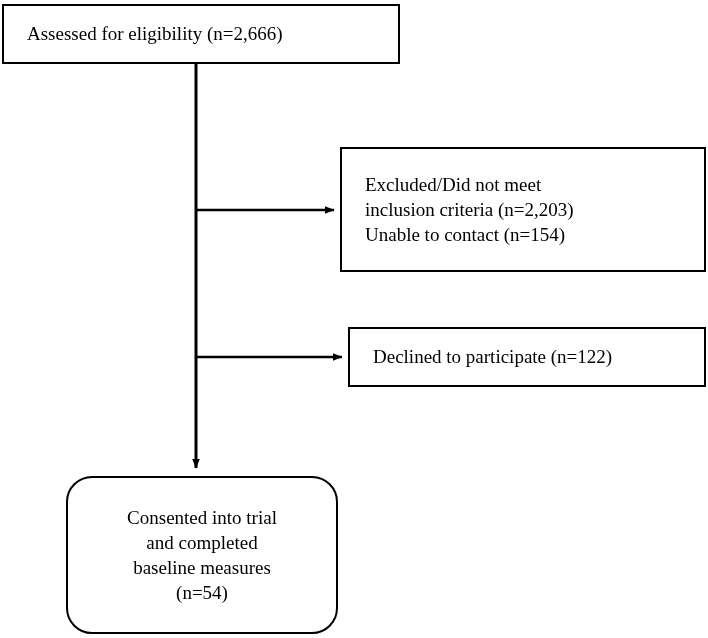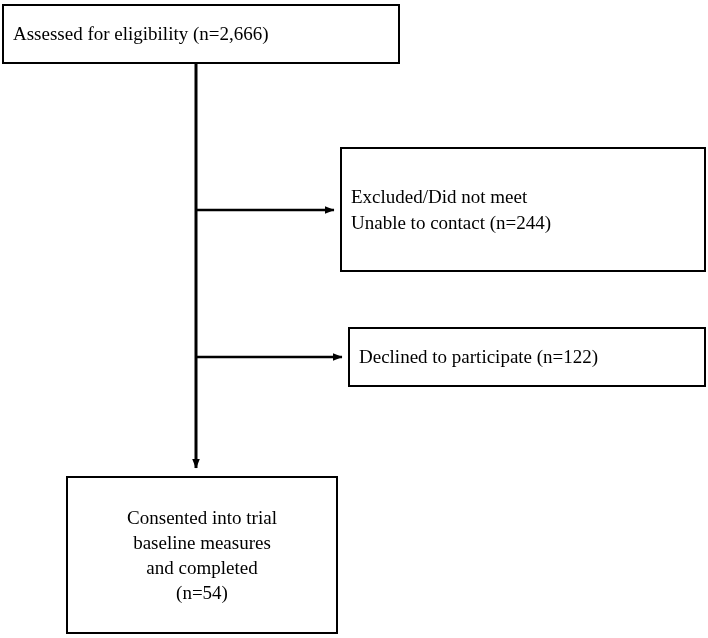--- a/index.html
+++ b/index.html
@@ -29,25 +29,26 @@
     font-size: 19px;
     line-height: 1.32;
     z-index: 2;
   }
   .box .line {
     display: block;
     white-space: pre;
   }
   .box.left-align {
     align-items: flex-start;
-    padding-left: 9px;
+    padding-left: 23px;
   }
   .box.center-align {
     align-items: center;
     text-align: center;
+    border-radius: 26px;
   }
 
   
   #box-assessed {
     left: 2px;
     top: 4px;
     width: 398px;
     height: 60px;
   }
   #box-excluded {
@@ -97,27 +98,28 @@
 
     <line x1="196" y1="357" x2="342" y2="357" stroke="#000000" stroke-width="2.5" marker-end="url(#arrowhead)"></line>
   </svg>
 
   <div class="box left-align" id="box-assessed">
     <span class="line">Assessed for eligibility (n=2,666)</span>
   </div>
 
   <div class="box left-align" id="box-excluded">
     <span class="line">Excluded/Did not meet</span>
-    <span class="line">Unable to contact (n=244)</span>
+    <span class="line">inclusion criteria (n=2,203)</span>
+    <span class="line">Unable to contact (n=154)</span>
   </div>
 
   <div class="box left-align" id="box-declined">
     <span class="line">Declined to participate (n=122)</span>
   </div>
 
   <div class="box center-align" id="box-consented">
     <span class="line">Consented into trial</span>
+    <span class="line">and completed</span>
     <span class="line">baseline measures</span>
-    <span class="line">and completed</span>
     <span class="line">(n=54)</span>
   </div>
 
 </div>
 
 </body></html>

